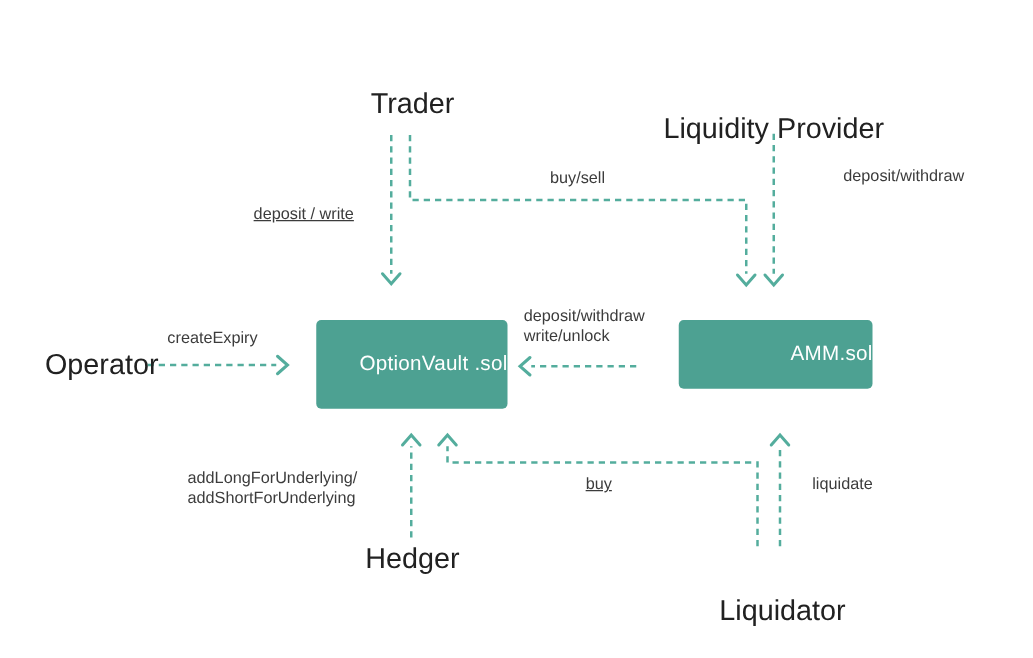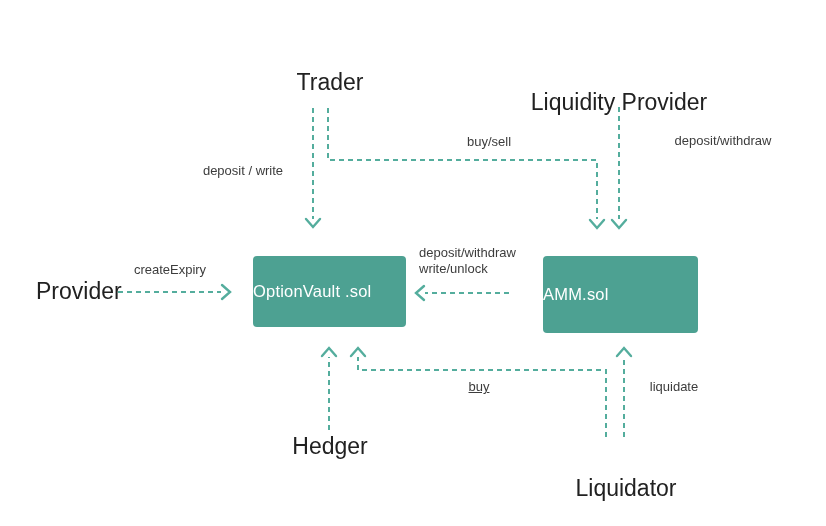--- a/index.html
+++ b/index.html
@@ -35,49 +35,49 @@
     stroke-width:2.4;
     stroke-linecap:round;
     stroke-linejoin:miter;
   }
   .node{
     position:absolute;
     background:var(--node-fill);
     border-radius:4px;
     display:flex;
     align-items:center;
-    justify-content:flex-start;
+    justify-content:flex-end;
     color:var(--node-text);
     font-size:16.5px;
     letter-spacing:.2px;
   }
   .node-vault{left:253px;top:256px;width:153px;height:71px;}
-  .node-amm{left:543px;top:256px;width:155px;height:77px;}
+  .node-amm{left:543px;top:256px;width:155px;height:55px;}
   .entity{
     position:absolute;
     color:var(--entity-text);
     font-size:23px;
     line-height:20px;
     white-space:nowrap;
   }
   .edge-label{
     position:absolute;
     color:var(--edge-label-text);
     font-size:13px;
     line-height:16px;
     white-space:nowrap;
   }
   .cx{transform:translateX(-50%);}
   .lbl-trader{left:330px;top:72px;}
   .lbl-lp{left:619px;top:72px;margin-top:20px;}
   .lbl-operator{left:36px;top:281px;}
   .lbl-hedger{left:330px;top:436px;}
   .lbl-liquidator{left:626px;top:454px;margin-top:24px;}
-  .lbl-deposit-write{left:243px;top:163px;}
-  .lbl-buysell{left:462px;top:134px;margin-left:27px;}
+  .lbl-deposit-write{left:243px;top:163px;text-decoration:underline;}
+  .lbl-buysell{left:462px;top:134px;}
   .lbl-deposit-withdraw{left:723px;top:133px;}
   .lbl-createexpiry{left:170px;top:262px;}
   .lbl-vault-amm{left:419px;top:245px;}
   .lbl-addlong{left:150px;top:374px;}
   .lbl-buy{left:479px;top:379px;text-decoration:underline;}
   .lbl-liquidate{left:674px;top:379px;text-align:center;}
 </style>
 </head>
 <body>
 
@@ -112,28 +112,32 @@
 
   <div class="node node-vault">
     <span>OptionVault .sol</span>
   </div>
   <div class="node node-amm">
     <span>AMM.sol</span>
   </div>
 
   <div class="entity cx lbl-trader">Trader</div>
   <div class="entity cx lbl-lp">Liquidity Provider</div>
-  <div class="entity lbl-operator">Provider</div>
+  <div class="entity lbl-operator">Operator</div>
   <div class="entity cx lbl-hedger">Hedger</div>
   <div class="entity cx lbl-liquidator">Liquidator</div>
 
   <div class="edge-label cx lbl-deposit-write">deposit / write</div>
   <div class="edge-label cx lbl-buysell">buy/sell</div>
   <div class="edge-label cx lbl-deposit-withdraw">deposit/withdraw</div>
   <div class="edge-label cx lbl-createexpiry">createExpiry</div>
   <div class="edge-label lbl-vault-amm">
     <div>deposit/withdraw</div>
     <div>write/unlock</div>
   </div>
+  <div class="edge-label lbl-addlong">
+    <div>addLongForUnderlying/</div>
+    <div>addShortForUnderlying</div>
+  </div>
   <div class="edge-label cx lbl-buy">buy</div>
   <div class="edge-label cx lbl-liquidate">liquidate</div>
 
 </div>
 
 </body></html>

